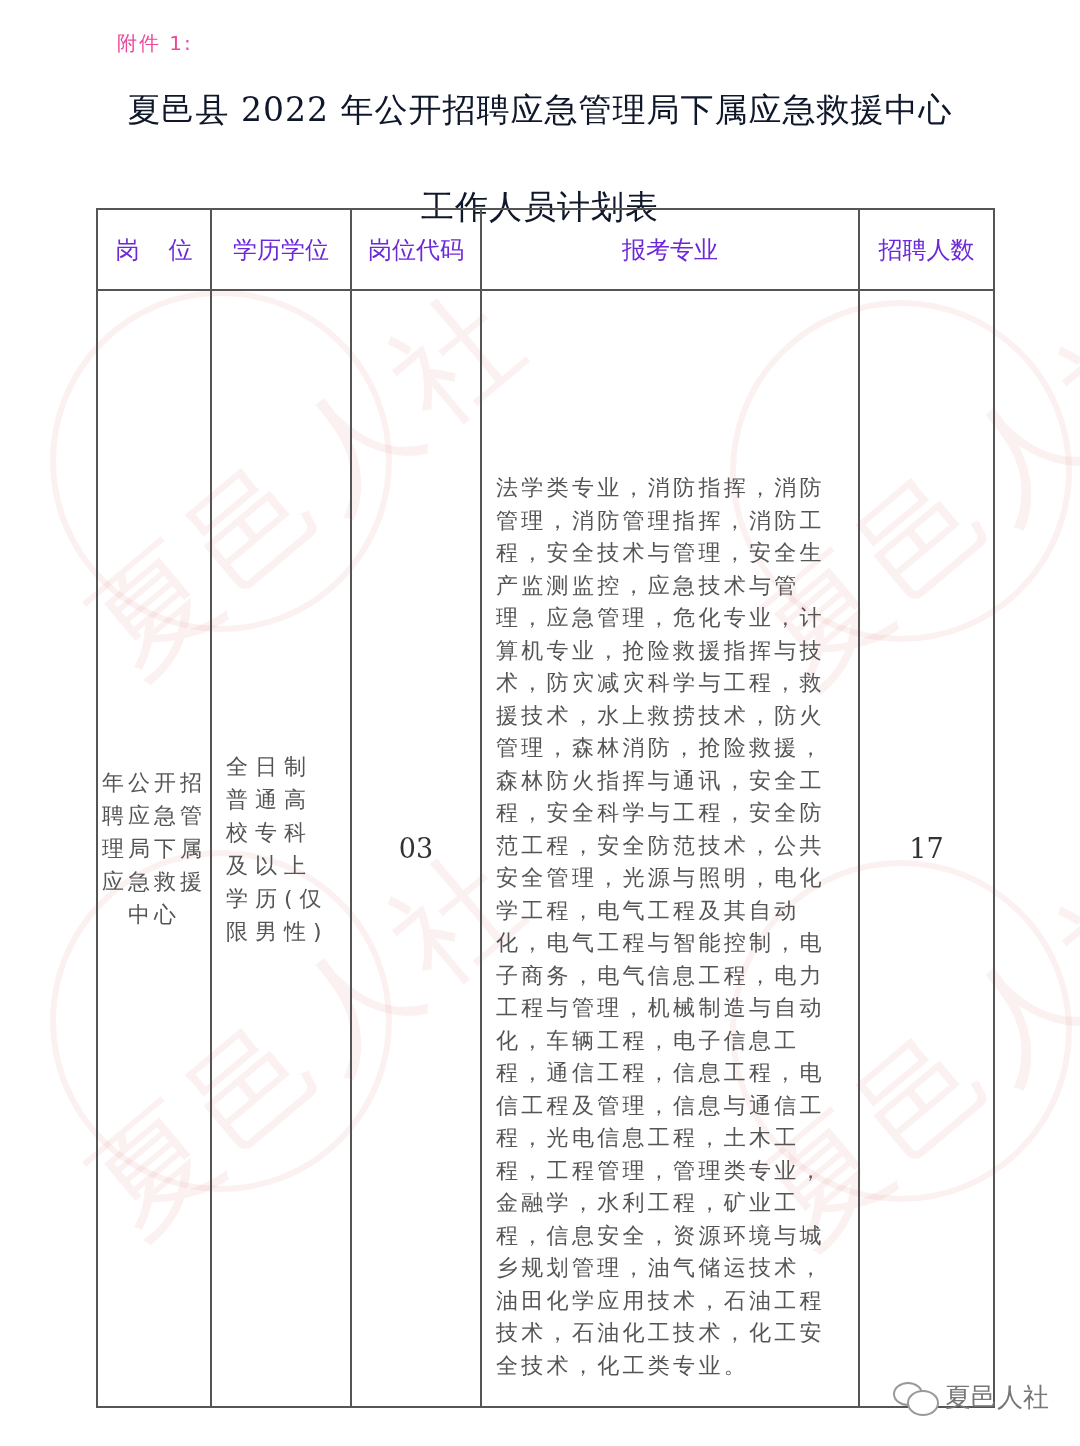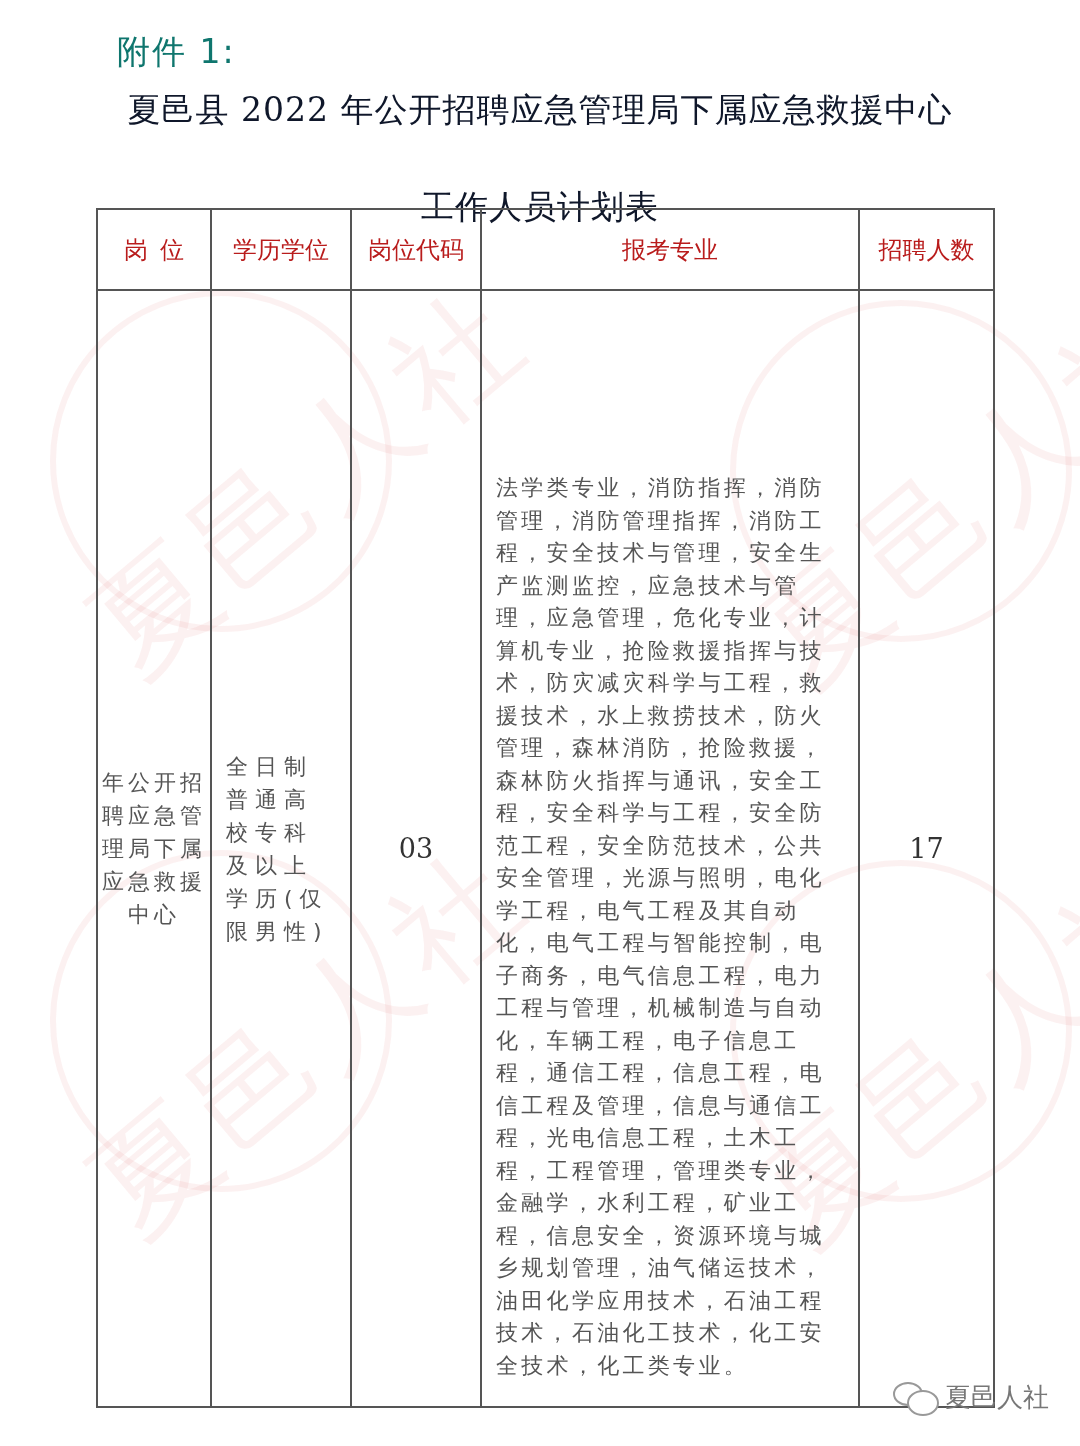--- a/index.html
+++ b/index.html
@@ -10,37 +10,37 @@
       color: #3a3a3a;
     }
     .watermark { position: absolute; pointer-events: none; }
     .wm-ring { position: absolute; border-radius: 50%; border: 6px solid rgba(230,120,120,0.10); }
     .wm-text {
       position: absolute; font-size: 120px; color: rgba(230,120,120,0.10);
       font-family: "DejaVu Sans", sans-serif; transform: rotate(-40deg); white-space: nowrap;
       letter-spacing: 10px;
     }
     .attach-label {
-      position: absolute; left: 117px; top: 30px; font-size: 33px; color: #0f766e;
+      position: absolute; left: 117px; top: 30px; font-size: 20px; color: #ec4899;
       font-family: "DejaVu Sans", sans-serif; letter-spacing: 2px;
     }
     .title-line {
       position: absolute; left: 0; width: 1080px; text-align: center;
       font-size: 33px; color: #0f172a; letter-spacing: 1px;
     }
     .t1 { top: 88px; }
     .t2 { top: 169px; margin-top: 16px; }
     table.plan {
       position: absolute; left: 96px; top: 208px; width: 897px; height: 1200px;
       border-collapse: collapse; table-layout: fixed;
     }
     table.plan th, table.plan td { border: 2px solid #555; padding: 0; }
     table.plan th {
-      height: 79px; font-weight: normal; font-size: 24px; color: #b91c1c;
-      font-family: Liberation Serif, serif; text-align: center; vertical-align: middle;
+      height: 79px; font-weight: normal; font-size: 24px; color: #6d28d9;
+      font-family: Liberation Mono, monospace; text-align: center; vertical-align: middle;
     }
     table.plan td { vertical-align: middle; text-align: center; font-size: 22px; color: #555; }
     .cell-post { padding: 0 16px; line-height: 33px; letter-spacing: 4px; text-align: center; font-family: "DejaVu Sans", sans-serif; }
     .cell-edu { text-align: left !important; padding: 0 10px 0 14px !important; line-height: 33px; letter-spacing: 7px; font-family: "DejaVu Sans", sans-serif; margin-left: 48px; }
     .cell-code, .cell-count { font-size: 27px !important; color: #333 !important; }
     .cell-major {
       text-align: left !important; vertical-align: top !important;
       padding: 181px 12px 0 14px !important; line-height: 32.5px; font-size: 22px;
       letter-spacing: 3.3px; font-family: "DejaVu Sans", sans-serif; color: #555;
       word-break: break-all;

